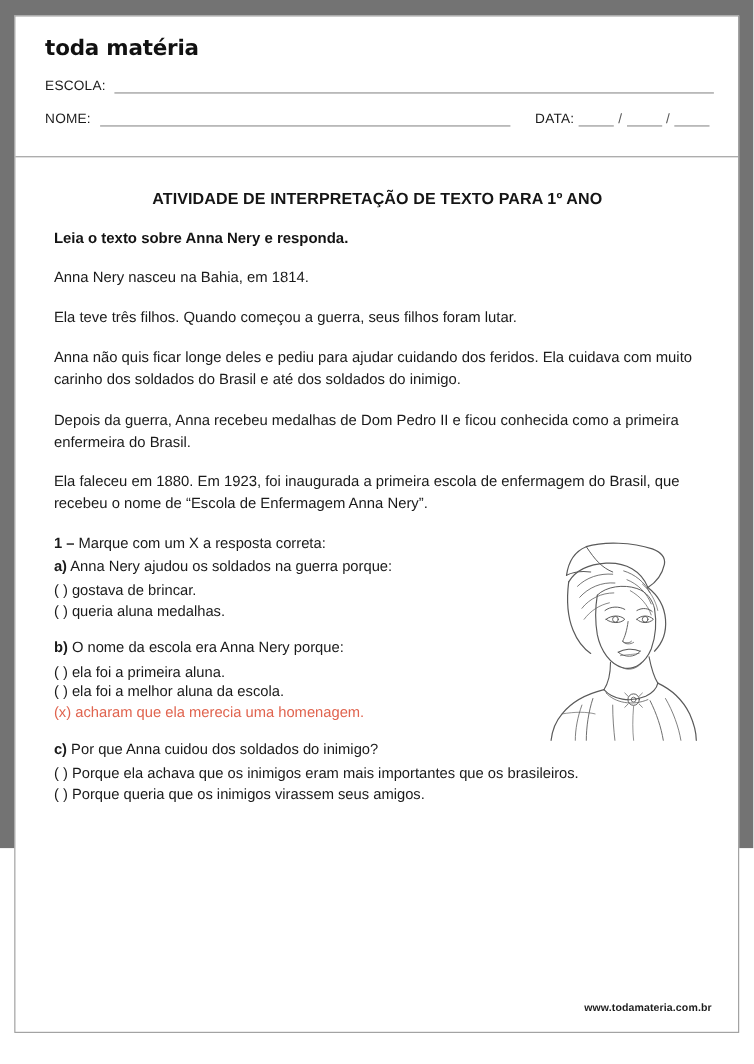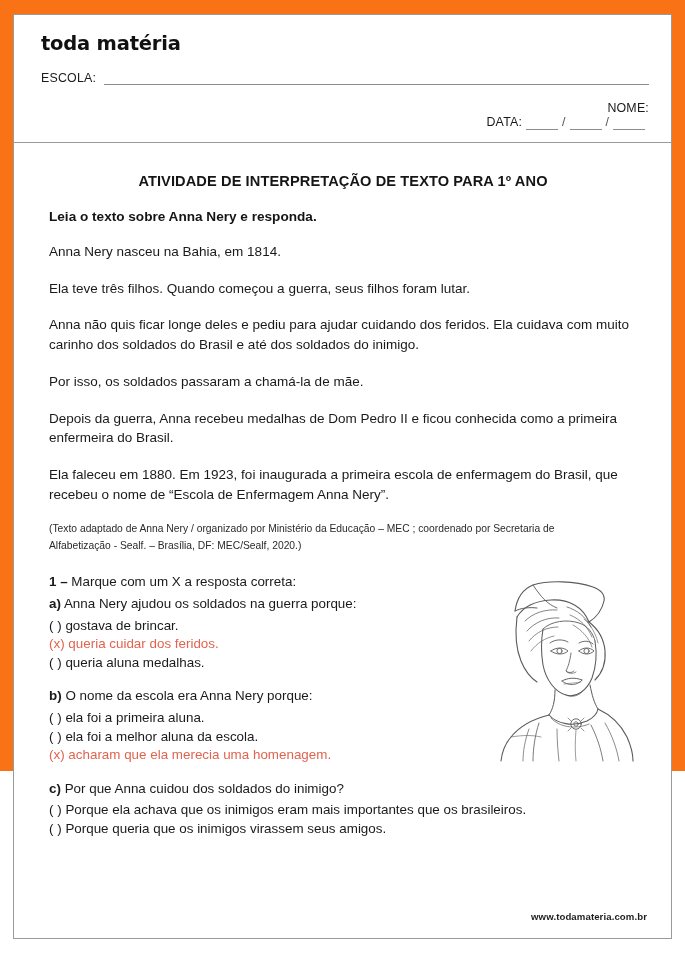--- a/index.html
+++ b/index.html
@@ -13,21 +13,21 @@
     font-family: "Liberation Sans", sans-serif;
     color: #1a1a1a;
     -webkit-font-smoothing: antialiased;
   }
 
   .page {
     position: relative;
     width: 685px;
     height: 771px;
     box-sizing: border-box;
-    background: #f97316;
+    background: #737373;
   }
 
   
   .frame {
     position: absolute;
     left: 13px;
     top: 14px;
     width: 659px;
     height: 925px;
     box-sizing: border-box;
@@ -57,21 +57,21 @@
     line-height: 1;
   }
 
   .field-row {
     display: flex;
     align-items: flex-end;
     margin-top: 18px;
     padding-left: 3px;
     text-align: right;
   }
-  .field-row.second { margin-top: 17px; flex-direction: column; }
+  .field-row.second { margin-top: 17px; }
 
   .field-label {
     font-size: 12.4px;
     letter-spacing: 0.2px;
     color: #1a1a1a;
     white-space: nowrap;
     line-height: 1;
     padding-bottom: 1px;
   }
 
@@ -231,25 +231,23 @@
 
     <div class="body">
 
       <div class="title">ATIVIDADE DE INTERPRETAÇÃO DE TEXTO PARA 1º ANO</div>
 
       <div class="lead">Leia o texto sobre Anna Nery e responda.</div>
 
       <p class="para">Anna Nery nasceu na Bahia, em 1814.</p>
       <p class="para">Ela teve três filhos. Quando começou a guerra, seus filhos foram lutar.</p>
       <p class="para">Anna não quis ficar longe deles e pediu para ajudar cuidando dos feridos. Ela cuidava com muito carinho dos soldados do Brasil e até dos soldados do inimigo.</p>
-      <p class="para">Por isso, os soldados passaram a chamá-la de mãe.</p>
       <p class="para">Depois da guerra, Anna recebeu medalhas de Dom Pedro II e ficou conhecida como a primeira enfermeira do Brasil.</p>
       <p class="para">Ela faleceu em 1880. Em 1923, foi inaugurada a primeira escola de enfermagem do Brasil, que recebeu o nome de “Escola de Enfermagem Anna Nery”.</p>
 
-      <div class="source">(Texto adaptado de Anna Nery / organizado por Ministério da Educação – MEC ; coordenado por Secretaria de Alfabetização - Sealf. – Brasília, DF: MEC/Sealf, 2020.)</div>
 
       <div class="questions">
 
         <div class="illustration">
           <svg viewBox="0 0 172 186" xmlns="http://www.w3.org/2000/svg" fill="none" stroke="#5a5a5a" stroke-width="1" stroke-linecap="round" stroke-linejoin="round">
 
             <path d="M44 34 C46 20 52 12 62 8 C78 3 104 4 122 10 C130 13 134 18 133 24
                      C131 33 126 40 118 45" stroke-width="1.1"></path>
             <path d="M44 34 C50 31 58 30 66 31" stroke-width="1"></path>
             <path d="M62 8 C70 20 76 27 86 31" stroke-width="0.9"></path>
@@ -319,24 +317,20 @@
 
         <div class="q-block q-col">
           <div class="q-head">
             <b>a)</b>
             <span>Anna Nery ajudou os soldados na guerra porque:</span>
           </div>
           <div class="opt">
             <span>( )</span>
             <span>gostava de brincar.</span>
           </div>
-          <div class="opt correct">
-            <span>(x)</span>
-            <span>queria cuidar dos feridos.</span>
-          </div>
           <div class="opt">
             <span>( )</span>
             <span>queria aluna medalhas.</span>
           </div>
         </div>
 
         <div class="q-block q-col">
           <div class="q-head">
             <b>b)</b>
             <span>O nome da escola era Anna Nery porque:</span>

